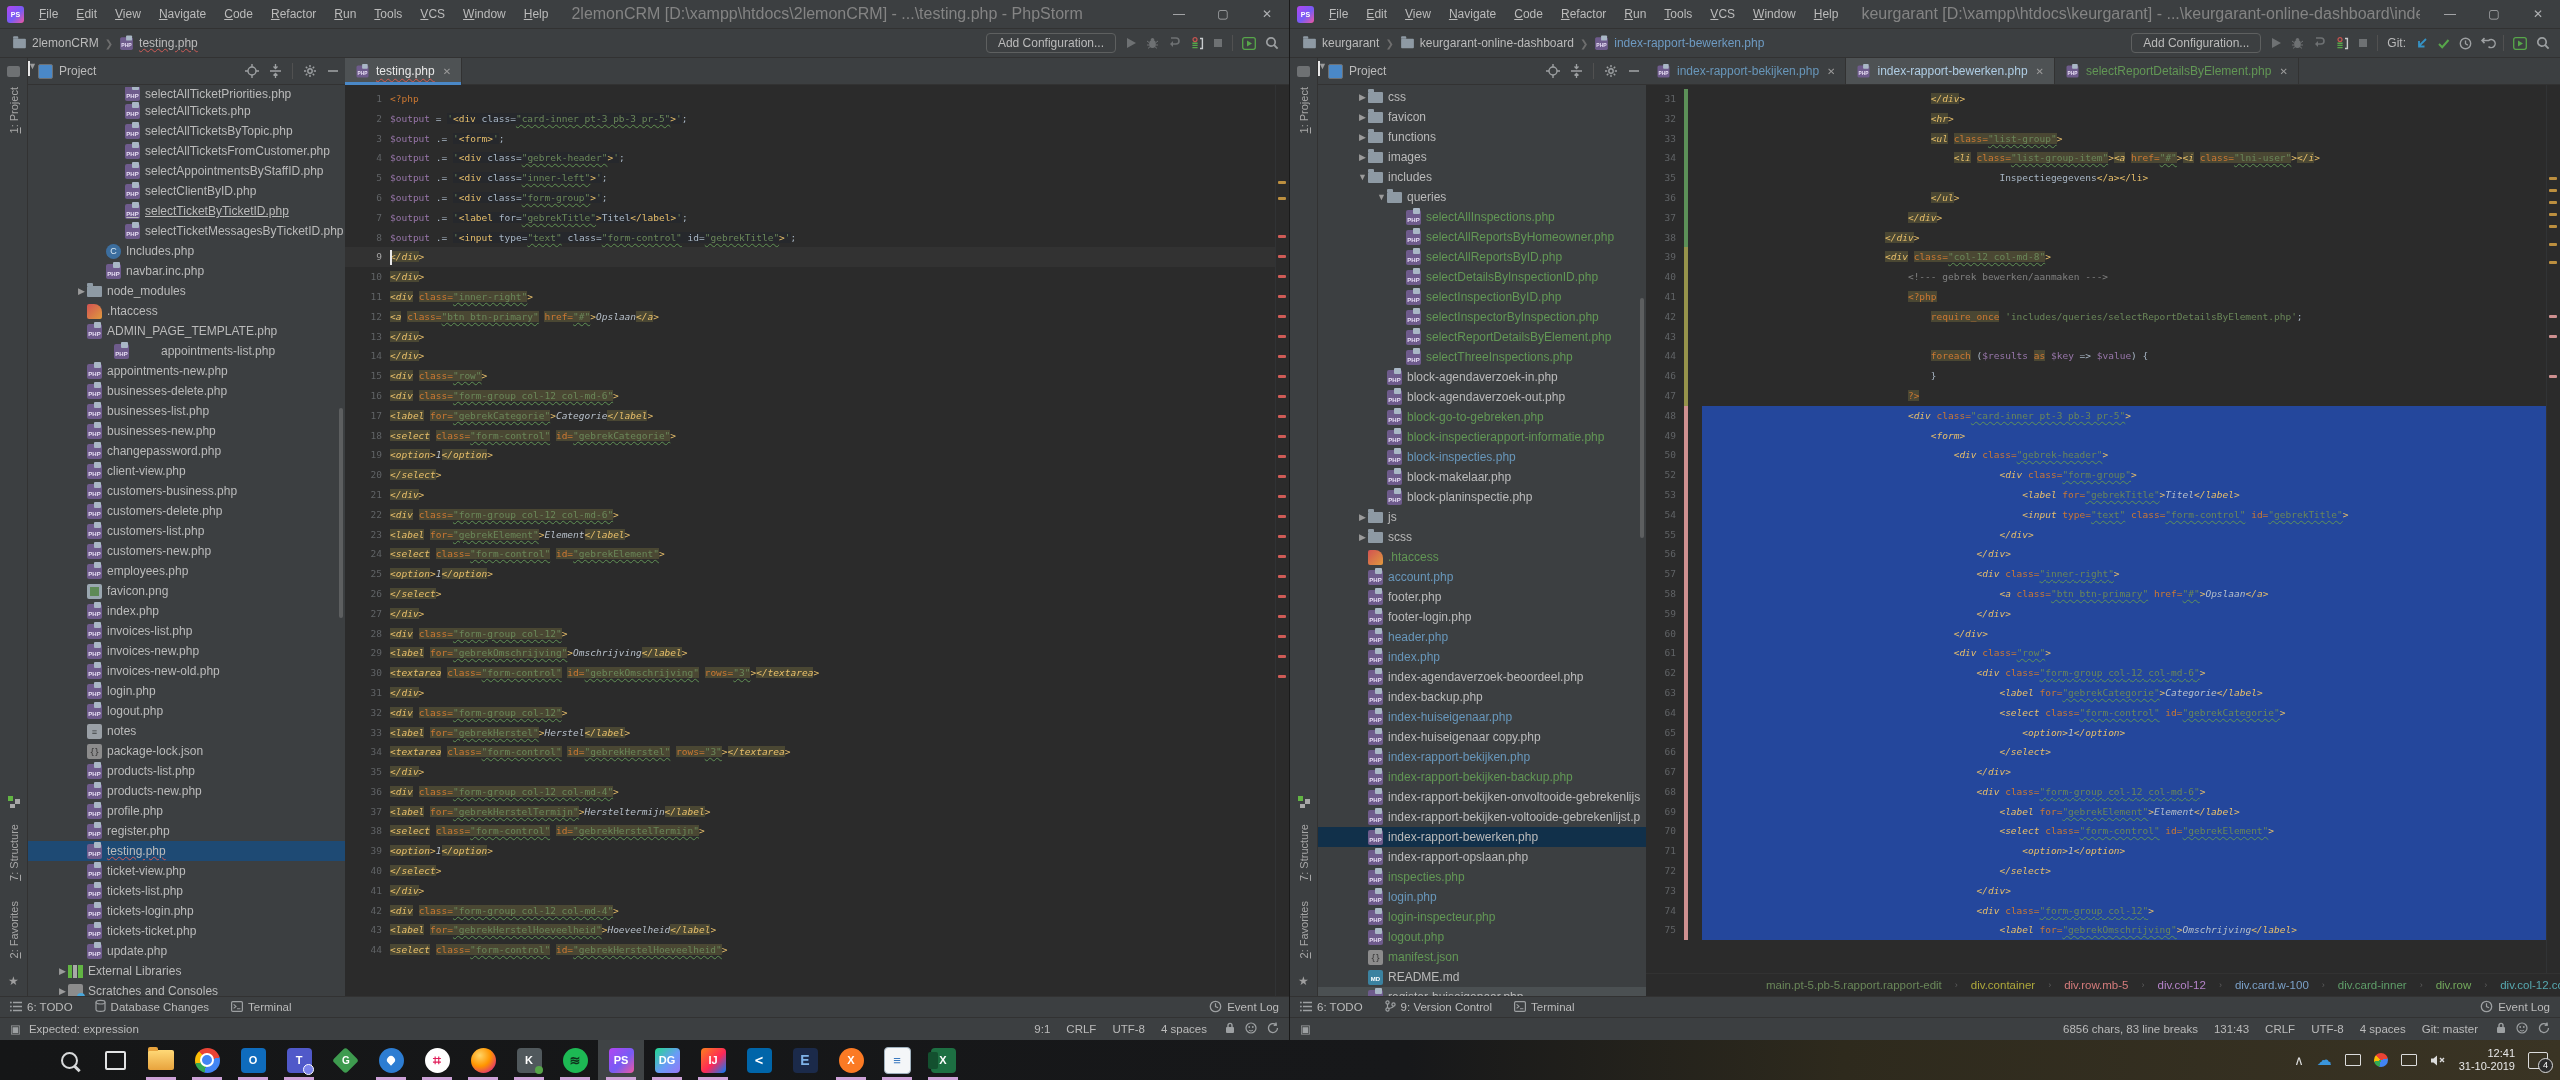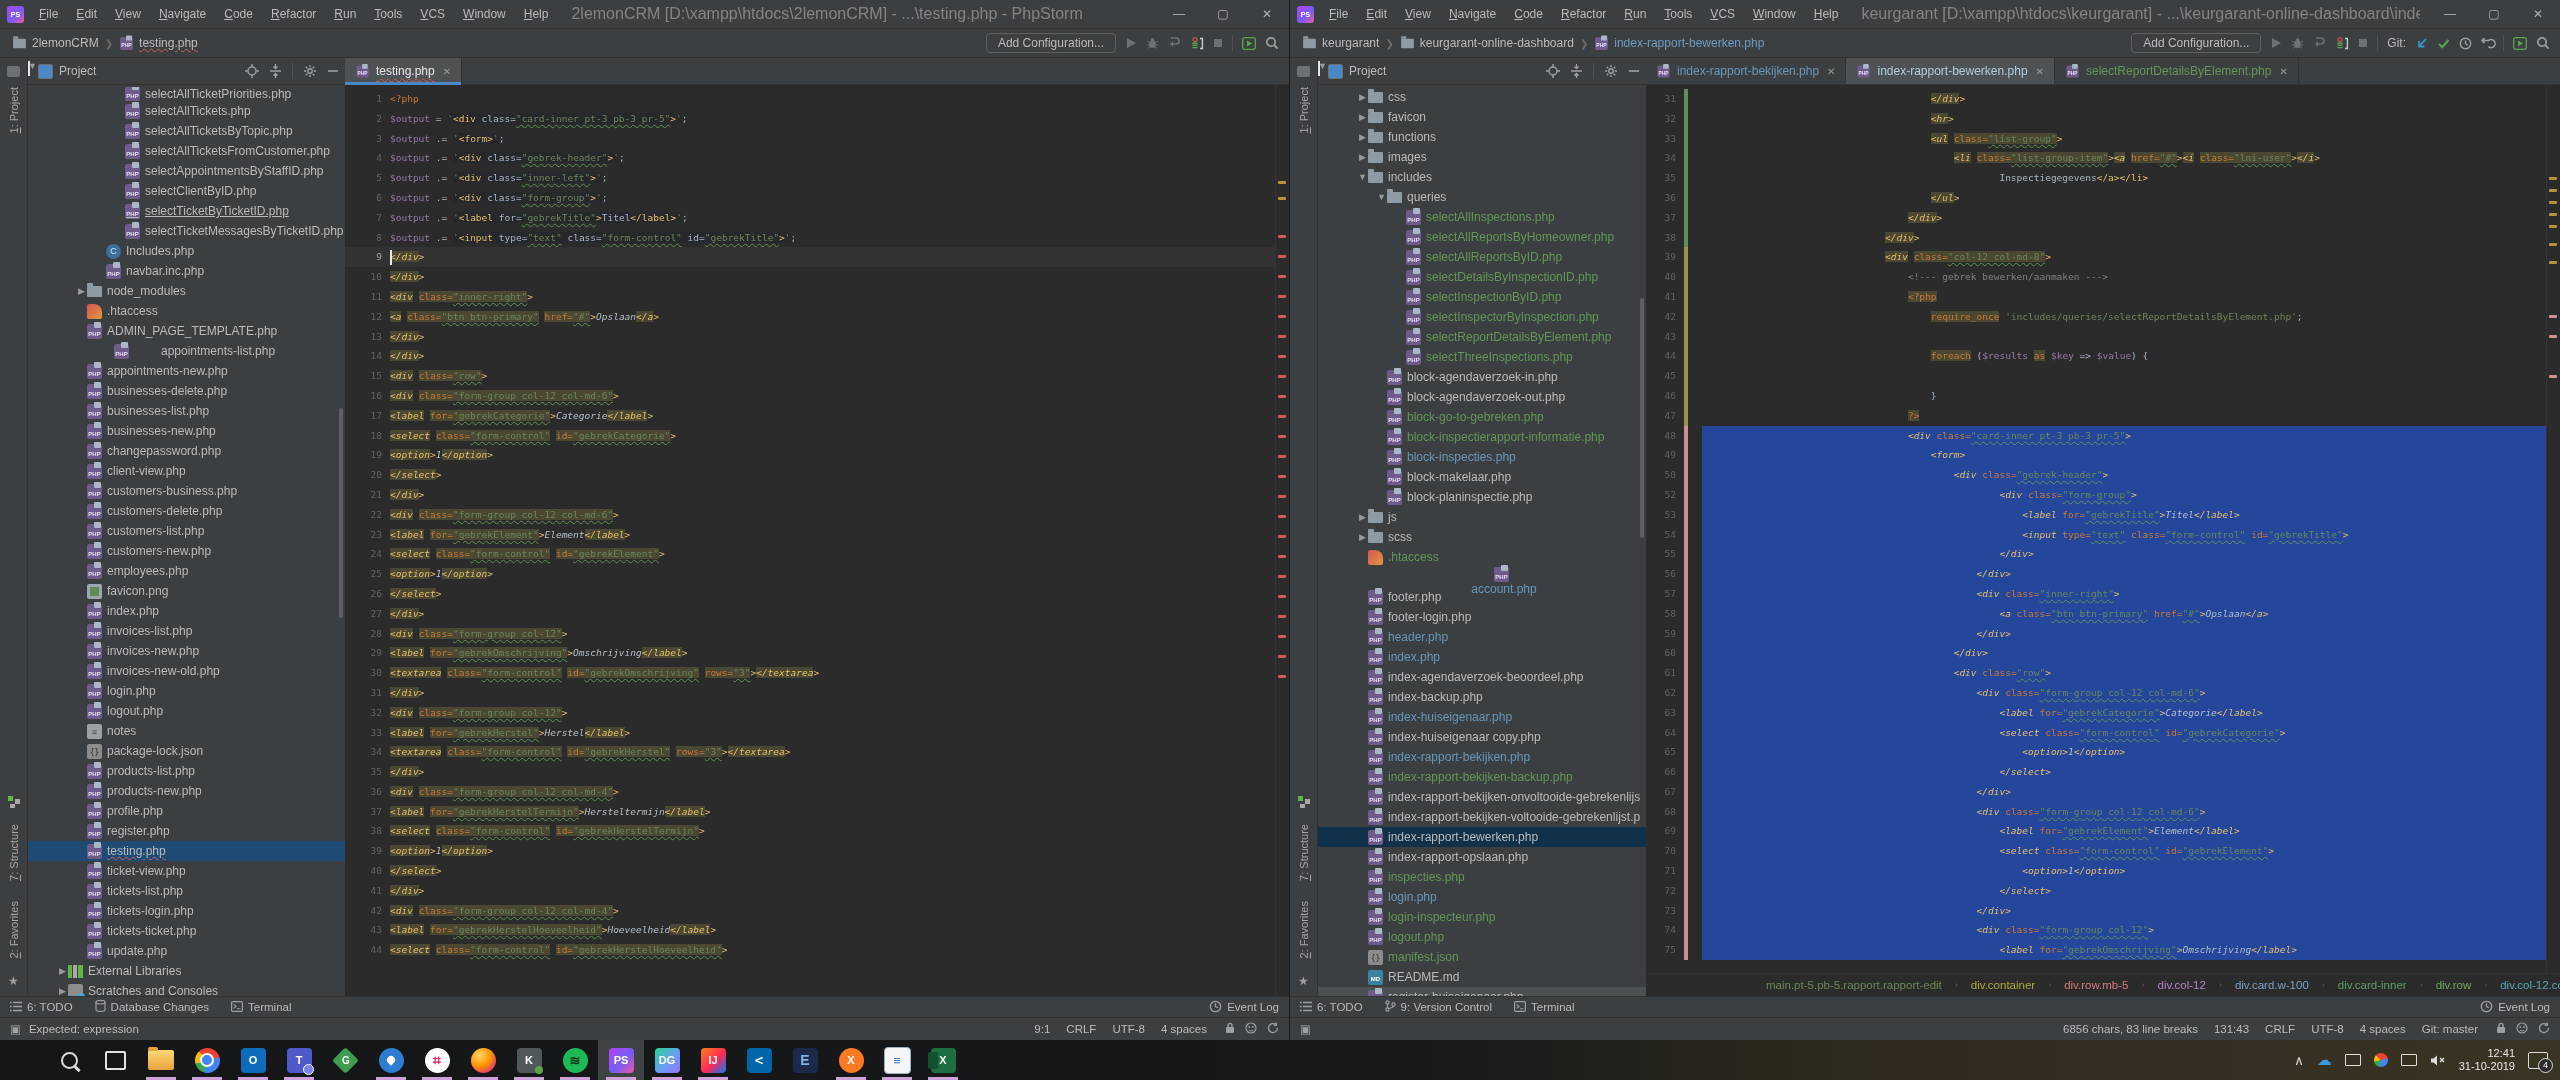--- a/index.html
+++ b/index.html
@@ -950,21 +950,21 @@
           <div class="trow" style="padding-left: 39px;">
             <div class="arr">▶</div>
             <div class="fi fi-folder"></div>
             <span class="lbl">scss</span>
           </div>
           <div class="trow" style="padding-left: 39px;">
             <div class="arr"></div>
             <div class="fi fi-ht"></div>
             <span class="lbl" style="color: rgb(98, 151, 85);">.htaccess</span>
           </div>
-          <div class="trow" style="padding-left: 39px; flex-direction: column;">
+          <div class="trow" style="padding-left: 39px;">
             <div class="arr"></div>
             <div class="fi fi-php"></div>
             <span class="lbl" style="color: rgb(104, 151, 187);">account.php</span>
           </div>
           <div class="trow" style="padding-left: 39px;">
             <div class="arr"></div>
             <div class="fi fi-php"></div>
             <span class="lbl">footer.php</span>
           </div>
           <div class="trow" style="padding-left: 39px;">
@@ -1097,21 +1097,20 @@
             <div class="cl"><span class="gut">35</span><span class="chg" style="background: rgb(92, 144, 88);"></span><span class="txt">                                                    Inspectiegegevens<span class="ttag">&lt;/a</span><span class="ttag">&gt;</span><span class="ttag">&lt;/li</span><span class="ttag">&gt;</span></span></div>
             <div class="cl"><span class="gut">36</span><span class="chg" style="background: rgb(92, 144, 88);"></span><span class="txt">                                        <span class="ttag i k">&lt;/ul</span><span class="ttag i">&gt;</span></span></div>
             <div class="cl"><span class="gut">37</span><span class="chg" style="background: rgb(92, 144, 88);"></span><span class="txt">                                    <span class="ttag i k">&lt;/div</span><span class="ttag i">&gt;</span></span></div>
             <div class="cl"><span class="gut">38</span><span class="chg" style="background: rgb(92, 144, 88);"></span><span class="txt">                                <span class="ttag i k">&lt;/div</span><span class="ttag i">&gt;</span></span></div>
             <div class="cl"><span class="gut">39</span><span class="chg" style="background: rgb(150, 147, 75);"></span><span class="txt">                                <span class="ttag i k">&lt;div</span> <span class="tattr k">class=</span><span class="tval w k">"col-12 col-md-8"</span><span class="ttag i">&gt;</span></span></div>
             <div class="cl"><span class="gut">40</span><span class="chg" style="background: rgb(150, 147, 75);"></span><span class="txt">                                    <span class="tcom">&lt;!--- gebrek bewerken/aanmaken ---&gt;</span></span></div>
             <div class="cl"><span class="gut">41</span><span class="chg" style="background: rgb(150, 147, 75);"></span><span class="txt">                                    <span class="tphp k">&lt;?php</span></span></div>
             <div class="cl"><span class="gut">42</span><span class="chg" style="background: rgb(150, 147, 75);"></span><span class="txt">                                        <span class="tkw k">require_once</span> <span class="tstr">'includes/queries/selectReportDetailsByElement.php'</span>;</span></div>
             <div class="cl"><span class="gut">43</span><span class="chg" style="background: rgb(150, 147, 75);"></span><span class="txt"></span></div>
             <div class="cl"><span class="gut">44</span><span class="chg" style="background: rgb(150, 147, 75);"></span><span class="txt">                                        <span class="tkw k">foreach</span> (<span class="tvar">$results</span> <span class="tkw k">as</span> <span class="tvar">$key</span> <span class="top">=&gt;</span> <span class="tvar">$value</span>) {</span></div>
-            <div class="cl"><span class="gut">45</span><span class="chg" style="background: rgb(150, 147, 75);"></span><span class="txt"></span></div>
             <div class="cl"><span class="gut">46</span><span class="chg" style="background: rgb(150, 147, 75);"></span><span class="txt">                                        }</span></div>
             <div class="cl"><span class="gut">47</span><span class="chg" style="background: rgb(150, 147, 75);"></span><span class="txt">                                    <span class="tphp k">?&gt;</span></span></div>
             <div class="cl"><span class="gut">48</span><span class="chg" style="background: rgb(206, 144, 144);"></span><span class="txt sel">                                    <span class="ttag i k">&lt;div</span> <span class="tattr k">class=</span><span class="tval w k">"card-inner pt-3 pb-3 pr-5"</span><span class="ttag i">&gt;</span></span></div>
             <div class="cl"><span class="gut">49</span><span class="chg" style="background: rgb(206, 144, 144);"></span><span class="txt sel">                                        <span class="ttag i k">&lt;form</span><span class="ttag i">&gt;</span></span></div>
             <div class="cl"><span class="gut">50</span><span class="chg" style="background: rgb(206, 144, 144);"></span><span class="txt sel">                                            <span class="ttag i k">&lt;div</span> <span class="tattr k">class=</span><span class="tval w k">"gebrek-header"</span><span class="ttag i">&gt;</span></span></div>
             <div class="cl"><span class="gut">52</span><span class="chg" style="background: rgb(206, 144, 144);"></span><span class="txt sel">                                                    <span class="ttag i k">&lt;div</span> <span class="tattr k">class=</span><span class="tval w k">"form-group"</span><span class="ttag i">&gt;</span></span></div>
             <div class="cl"><span class="gut">53</span><span class="chg" style="background: rgb(206, 144, 144);"></span><span class="txt sel">                                                        <span class="ttag i k">&lt;label</span> <span class="tattr k">for=</span><span class="tval w k">"gebrekTitle"</span><span class="ttag i">&gt;</span><span class="inner">Titel</span><span class="ttag i k">&lt;/label</span><span class="ttag i">&gt;</span></span></div>
             <div class="cl"><span class="gut">54</span><span class="chg" style="background: rgb(206, 144, 144);"></span><span class="txt sel">                                                        <span class="ttag i k">&lt;input</span> <span class="tattr k">type=</span><span class="tval w k">"text"</span> <span class="tattr k">class=</span><span class="tval w k">"form-control"</span> <span class="tattr k">id=</span><span class="tval w k">"gebrekTitle"</span><span class="ttag i">&gt;</span></span></div>
             <div class="cl"><span class="gut">55</span><span class="chg" style="background: rgb(206, 144, 144);"></span><span class="txt sel">                                                    <span class="ttag i k">&lt;/div</span><span class="ttag i">&gt;</span></span></div>
             <div class="cl"><span class="gut">56</span><span class="chg" style="background: rgb(206, 144, 144);"></span><span class="txt sel">                                                <span class="ttag i k">&lt;/div</span><span class="ttag i">&gt;</span></span></div>

